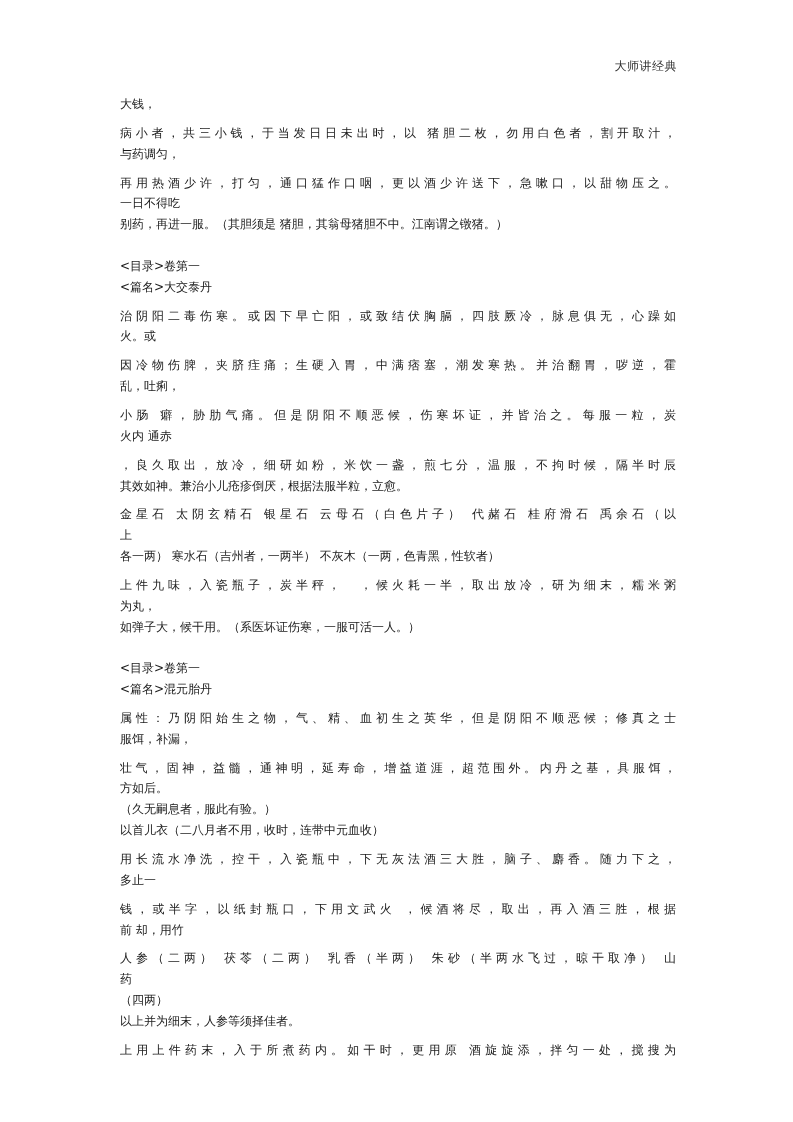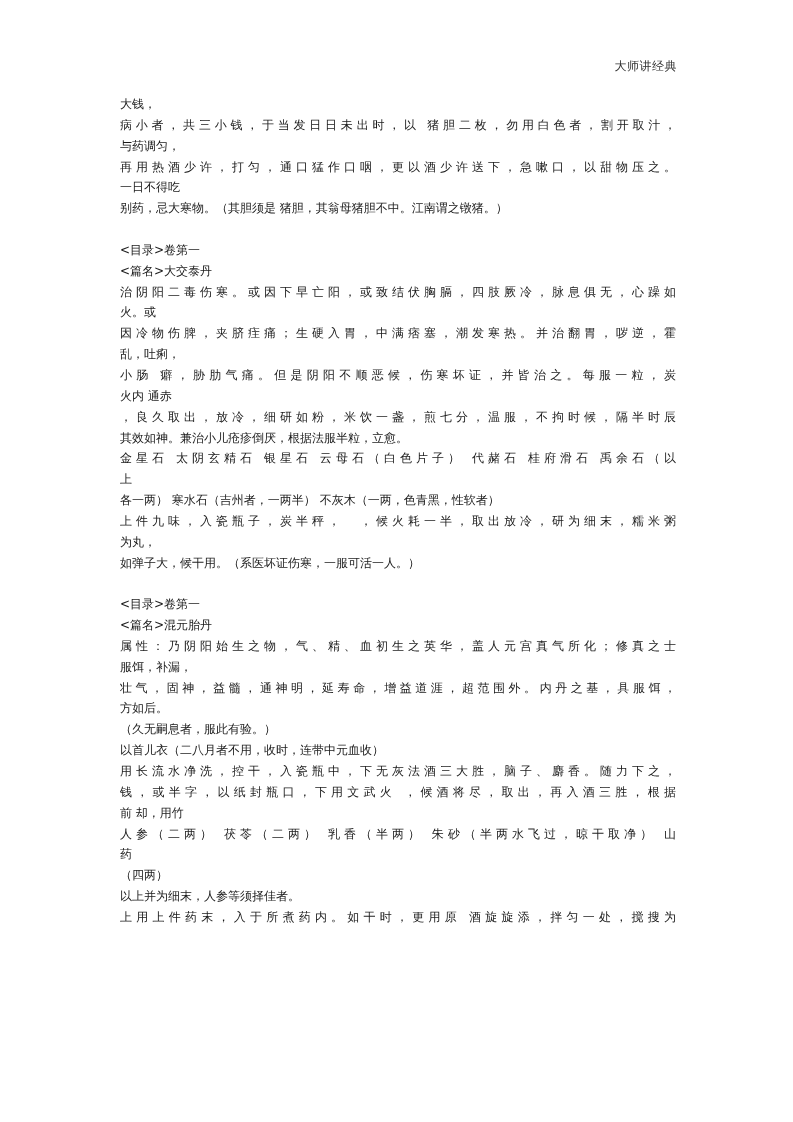--- a/index.html
+++ b/index.html
@@ -33,64 +33,66 @@
       font-size: 12px;
       line-height: 20.85px;
       height: 20.85px;
       white-space: nowrap;
       overflow: visible;
     }
     .line.justify {
       text-align: justify;
       text-align-last: justify;
       width: 556px;
+      margin-top: 8px;
     }
     .blank {
       height: 20.85px;
     }
   </style>
 </head>
 <body>
 
 <div class="header">大师讲经典</div>
 
 <div class="content" id="content">
     <div class="line">大钱，</div>
     <div class="line justify">病小者，共三小钱，于当发日日未出时，以 猪胆二枚，勿用白色者，割开取汁，</div>
     <div class="line">与药调匀，</div>
     <div class="line justify">再用热酒少许，打匀，通口猛作口咽，更以酒少许送下，急嗽口，以甜物压之。</div>
     <div class="line">一日不得吃</div>
-    <div class="line">别药，忌大寒物。（其胆须是 猪胆，其翁母猪胆不中。江南谓之镦猪。）</div>
+    <div class="line">别药，再进一服。（其胆须是 猪胆，其翁母猪胆不中。江南谓之镦猪。）</div>
     <div class="blank"></div>
     <div class="line">&lt;目录&gt;卷第一</div>
     <div class="line">&lt;篇名&gt;大交泰丹</div>
     <div class="line justify">治阴阳二毒伤寒。或因下早亡阳，或致结伏胸膈，四肢厥冷，脉息俱无，心躁如</div>
     <div class="line">火。或</div>
     <div class="line justify">因冷物伤脾，夹脐疰痛；生硬入胃，中满痞塞，潮发寒热。并治翻胃，哕逆，霍</div>
     <div class="line">乱，吐痢，</div>
     <div class="line justify">小肠 癖，胁肋气痛。但是阴阳不顺恶候，伤寒坏证，并皆治之。每服一粒，炭</div>
     <div class="line">火内 通赤</div>
     <div class="line justify">，良久取出，放冷，细研如粉，米饮一盏，煎七分，温服，不拘时候，隔半时辰</div>
     <div class="line">其效如神。兼治小儿疮疹倒厌，根据法服半粒，立愈。</div>
     <div class="line justify">金星石 太阴玄精石 银星石 云母石（白色片子） 代赭石 桂府滑石 禹余石（以</div>
     <div class="line">上</div>
     <div class="line">各一两） 寒水石（吉州者，一两半） 不灰木（一两，色青黑，性软者）</div>
     <div class="line justify">上件九味，入瓷瓶子，炭半秤，　，候火耗一半，取出放冷，研为细末，糯米粥</div>
     <div class="line">为丸，</div>
     <div class="line">如弹子大，候干用。（系医坏证伤寒，一服可活一人。）</div>
     <div class="blank"></div>
     <div class="line">&lt;目录&gt;卷第一</div>
     <div class="line">&lt;篇名&gt;混元胎丹</div>
-    <div class="line justify">属性：乃阴阳始生之物，气、精、血初生之英华，盖人元宫真气所化；修真之士</div>
+    <div class="line justify">属性：乃阴阳始生之物，气、精、血初生之英华，但是阴阳不顺恶候；修真之士</div>
     <div class="line">服饵，补漏，</div>
     <div class="line justify">壮气，固神，益髓，通神明，延寿命，增益道涯，超范围外。内丹之基，具服饵，</div>
     <div class="line">方如后。</div>
     <div class="line">（久无嗣息者，服此有验。）</div>
     <div class="line">以首儿衣（二八月者不用，收时，连带中元血收）</div>
     <div class="line justify">用长流水净洗，控干，入瓷瓶中，下无灰法酒三大胜，脑子、麝香。随力下之，</div>
+    <div class="line">多止一</div>
     <div class="line justify">钱，或半字，以纸封瓶口，下用文武火 ，候酒将尽，取出，再入酒三胜，根据</div>
     <div class="line">前 却，用竹</div>
     <div class="line justify">人参（二两） 茯苓（二两） 乳香（半两） 朱砂（半两水飞过，晾干取净） 山</div>
     <div class="line">药</div>
     <div class="line">（四两）</div>
     <div class="line">以上并为细末，人参等须择佳者。</div>
     <div class="line justify">上用上件药末，入于所煮药内。如干时，更用原 酒旋旋添，拌匀一处，搅搜为</div>
   </div>
 
 </body></html>

